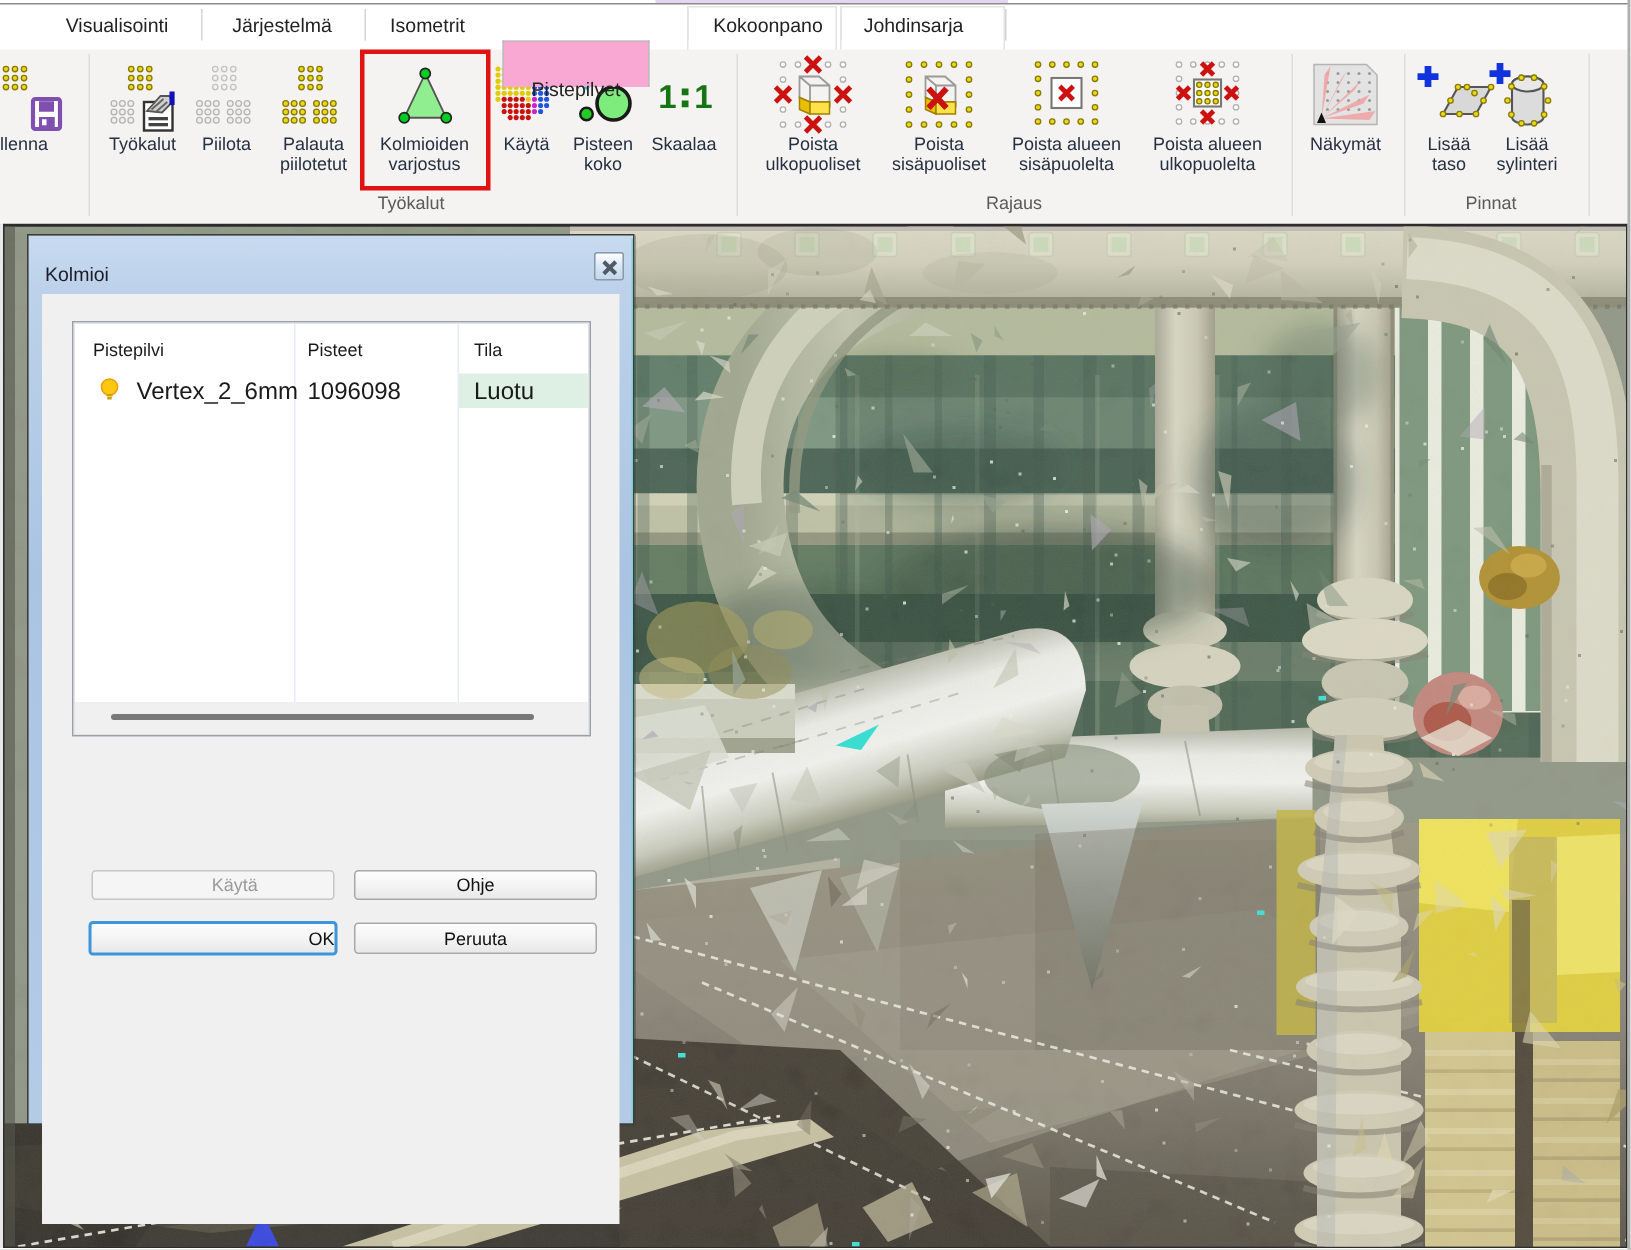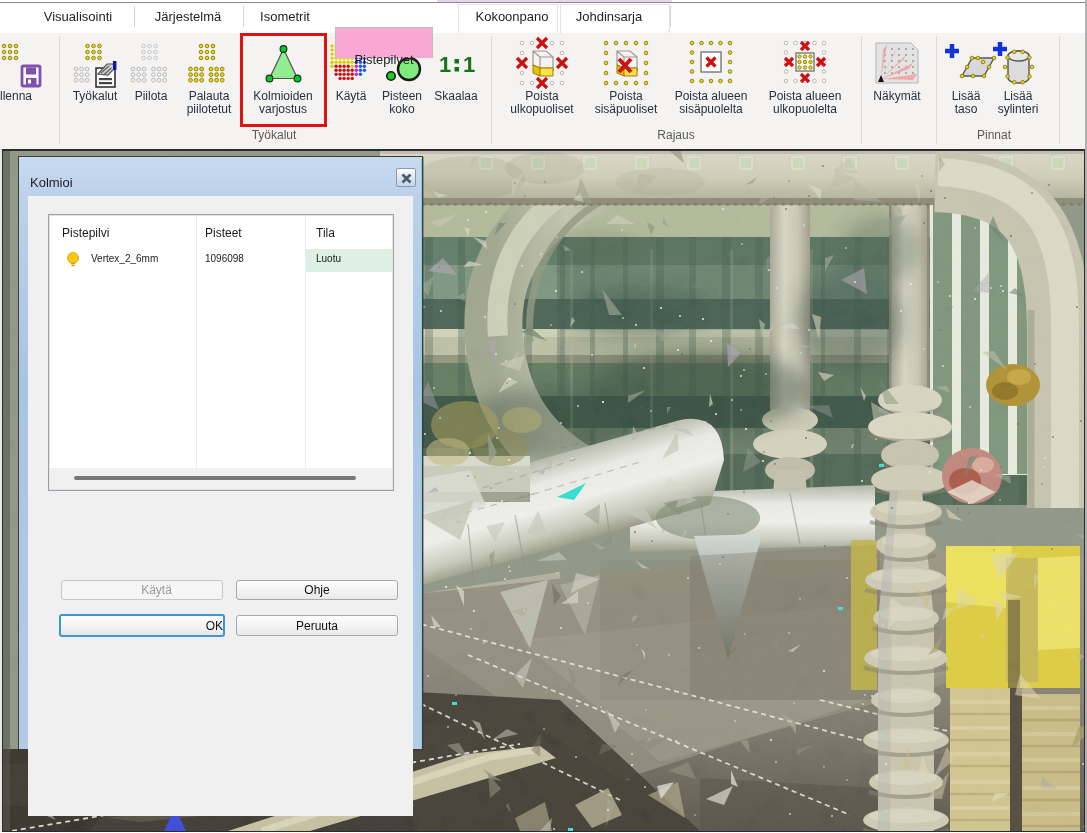--- a/index.html
+++ b/index.html
@@ -16,21 +16,21 @@
 .dlgtitle { position:absolute; left:11px; top:18px; font-size:13px; color:#1c1c28; }
 .dlgclose { position:absolute; left:377px; top:11px; width:20px; height:19px;
   background:linear-gradient(#ffffff,#dce9f6 45%,#c3d6ec); border:1px solid #8a9aaa; border-radius:2px;
   text-align:center; }
 .dlgclient { position:absolute; left:9px; top:39px; width:385px; height:620px; background:#f0f0f0; }
 .tbl { position:absolute; left:20px; top:18px; width:346px; height:277px;
   border:1px solid #9aa0a8; background:#fff; box-shadow: inset 0 0 0 1px #e3e4e6; }
 .tblin { position:absolute; left:1px; top:1px; width:342px; height:253px; background:#fff; overflow:hidden;}
 .colsep { position:absolute; top:0; width:1px; height:253px; background:#e4edf5; }
 .th { position:absolute; top:10px; font-size:12px; color:#1a1a1a; }
-.td { position:absolute; font-size:10px; color:#1a1a1a; }
+.td { position:absolute; font-size:16px; color:#1a1a1a; }
 .greencell { position:absolute; left:256px; top:33px; width:86px; height:23px; background:#ddf0e3; }
 .sbar { position:absolute; left:1px; bottom:1px; width:342px; height:21px; background:#f0f0f0; }
 .sthumb { position:absolute; left:24px; top:8px; width:282px; height:4px; background:#787878; border-radius:2px; }
 .wbtn { position:absolute; font-family:"Liberation Sans",sans-serif; font-size:12px; color:#111;
   background:linear-gradient(#fdfdfd,#f2f2f2 60%,#e8e8e8); border:1px solid #a8a8a8; border-radius:3px; }
 .wbtn.dis { color:#9a9a9a; border-color:#c6c6c6; background:#f5f5f5;padding-left:29px; }
 .wbtn.ok { border:2px solid #3c96d9;text-align:right; }
 </style></head>
 <body>
 <svg width="1087" height="833" viewBox="0 0 1087 833" style="position:absolute;left:0;top:0">

